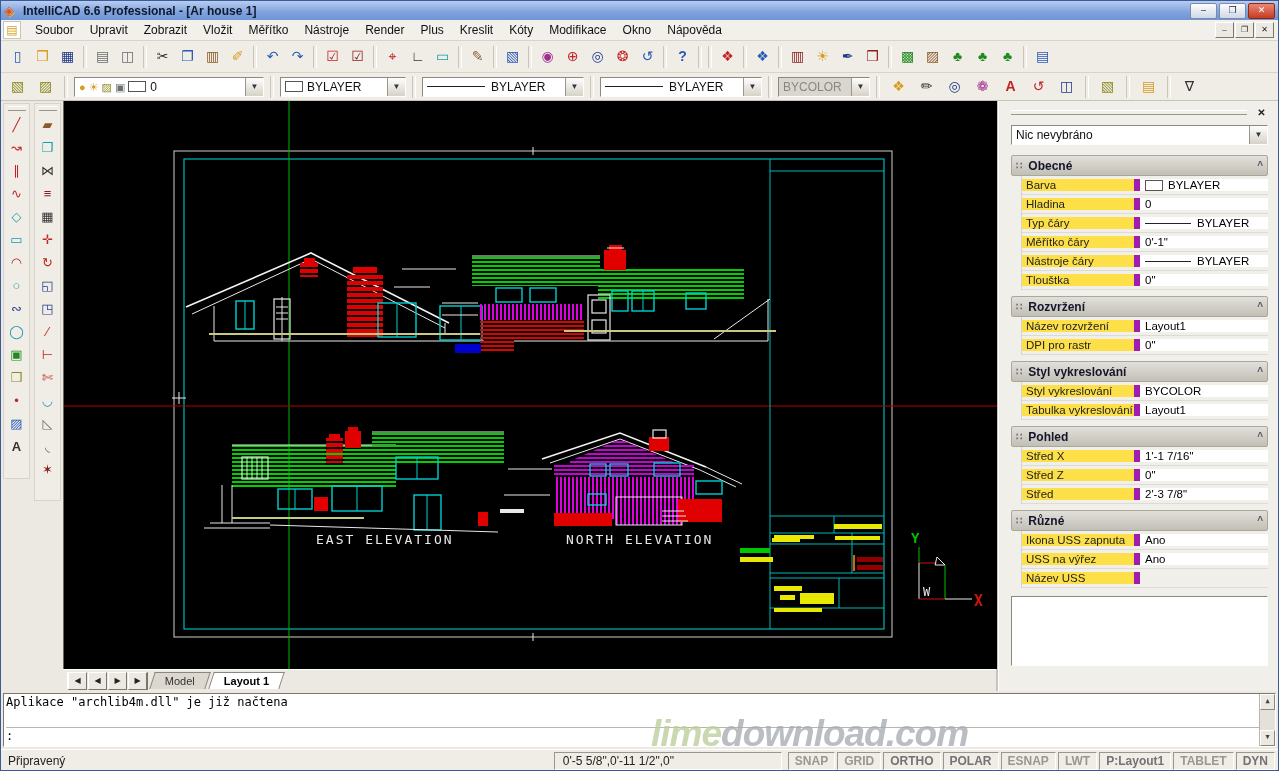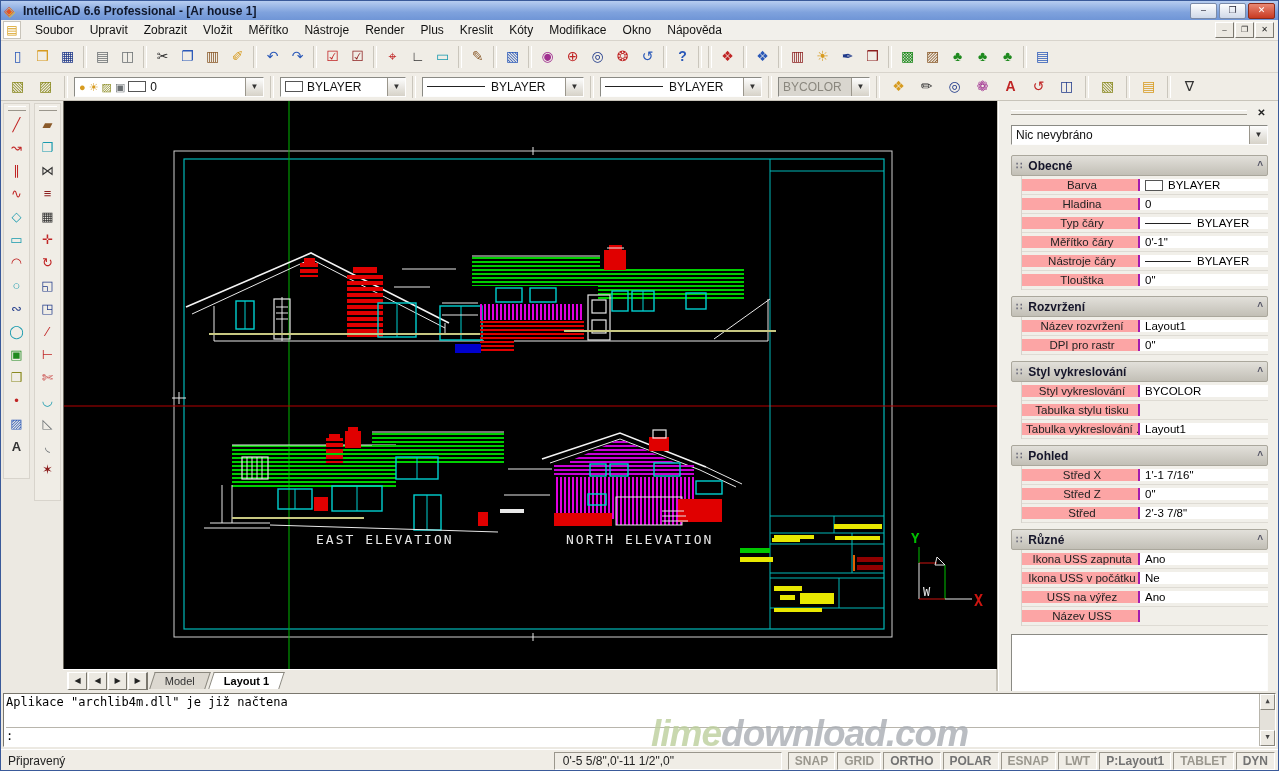--- a/index.html
+++ b/index.html
@@ -48,21 +48,21 @@
   .panel-top{display:flex;align-items:center;height:14px;margin-bottom:6px;}
   .panel-grip{flex:1;height:3px;border-top:1px solid #fff;border-bottom:1px solid #9a968c;margin-right:8px;}
   .panel-close{font-size:10px;font-weight:bold;color:#222;width:13px;text-align:center;}
   .selector{margin-bottom:10px;}
   .section{margin-bottom:6px;}
   .sec-head{display:flex;align-items:center;height:19px;background:linear-gradient(#e2e0da,#c2bfb6);border:1px solid #aaa79c;border-radius:2px;font-size:12px;font-weight:bold;color:#15152a;padding:0 4px;}
   .sec-grip{font-size:10px;color:#667;margin-right:6px;}
   .sec-chev{margin-left:auto;font-size:10px;color:#556;font-weight:bold;}
   .rows{margin-left:10px;border-left:1px solid #d6d3cc;}
   .prow{display:flex;height:18px;border-bottom:1px solid #dedbd4;font-size:11.5px;align-items:center;}
-  .plabel{width:118px;color:#222;background:#fca5a5;padding-left:4px;box-sizing:border-box;border-right:2px solid #a21caf;overflow:hidden;white-space:nowrap;text-align:center;}
+  .plabel{width:118px;color:#222;background:#fde047;padding-left:4px;box-sizing:border-box;border-right:6px solid #a21caf;overflow:hidden;white-space:nowrap;}
   .pvalue{flex:1;background:#fff;color:#000;padding-left:5px;display:flex;align-items:center;overflow:hidden;white-space:nowrap;}
   .pvalue .swatch{margin-right:5px;}
   .pvalue .lt-line{width:46px;}
   .emptybox{margin-top:8px;height:68px;background:#fff;border:1px solid;border-color:#8a8a84 #fdfdfd #fdfdfd #8a8a84;}
   
   .cmd{position:absolute;left:0;top:690px;width:100%;height:58px;background:#ece9e2;box-sizing:border-box;padding:2px;}
   .cmd-inner{position:relative;height:54px;background:#fff;border:1px solid;border-color:#7a776e #fff #fff #7a776e;box-sizing:border-box;font-family:"DejaVu Sans Mono",monospace;font-size:12px;color:#000;}
   .cmd-hist{position:absolute;left:2px;top:1px;right:16px;height:33px;overflow:hidden;}
   .cmd-prompt{position:absolute;left:2px;bottom:1px;right:16px;height:16px;border-top:1px solid #b8b5ac;padding-top:1px;}
   .cmd-scroll{position:absolute;right:0;top:0;bottom:0;width:15px;background:#e4e1da;border-left:1px solid #b8b5ac;display:flex;flex-direction:column;justify-content:space-between;}
@@ -557,24 +557,20 @@
           <span class="sec-grip">∷</span>
           <span>Styl vykreslování</span>
           <span class="sec-chev">^</span>
         </div>
         <div class="rows">
           <div class="prow">
             <span class="plabel">Styl vykreslování</span>
             <span class="pvalue">BYCOLOR</span>
           </div>
           <div class="prow">
-            <span class="plabel">Tabulka stylu tisku</span>
-            <span class="pvalue"></span>
-          </div>
-          <div class="prow">
             <span class="plabel">Tabulka vykreslování ...</span>
             <span class="pvalue">Layout1</span>
           </div>
         </div>
       </div>
 
       <div class="section">
         <div class="sec-head">
           <span class="sec-grip">∷</span>
           <span>Pohled</span>
@@ -599,24 +595,20 @@
       <div class="section">
         <div class="sec-head">
           <span class="sec-grip">∷</span>
           <span>Různé</span>
           <span class="sec-chev">^</span>
         </div>
         <div class="rows">
           <div class="prow">
             <span class="plabel">Ikona USS zapnuta</span>
             <span class="pvalue">Ano</span>
-          </div>
-          <div class="prow">
-            <span class="plabel">Ikona USS v počátku</span>
-            <span class="pvalue">Ne</span>
           </div>
           <div class="prow">
             <span class="plabel">USS na výřez</span>
             <span class="pvalue">Ano</span>
           </div>
           <div class="prow">
             <span class="plabel">Název USS</span>
             <span class="pvalue"></span>
           </div>
         </div>

